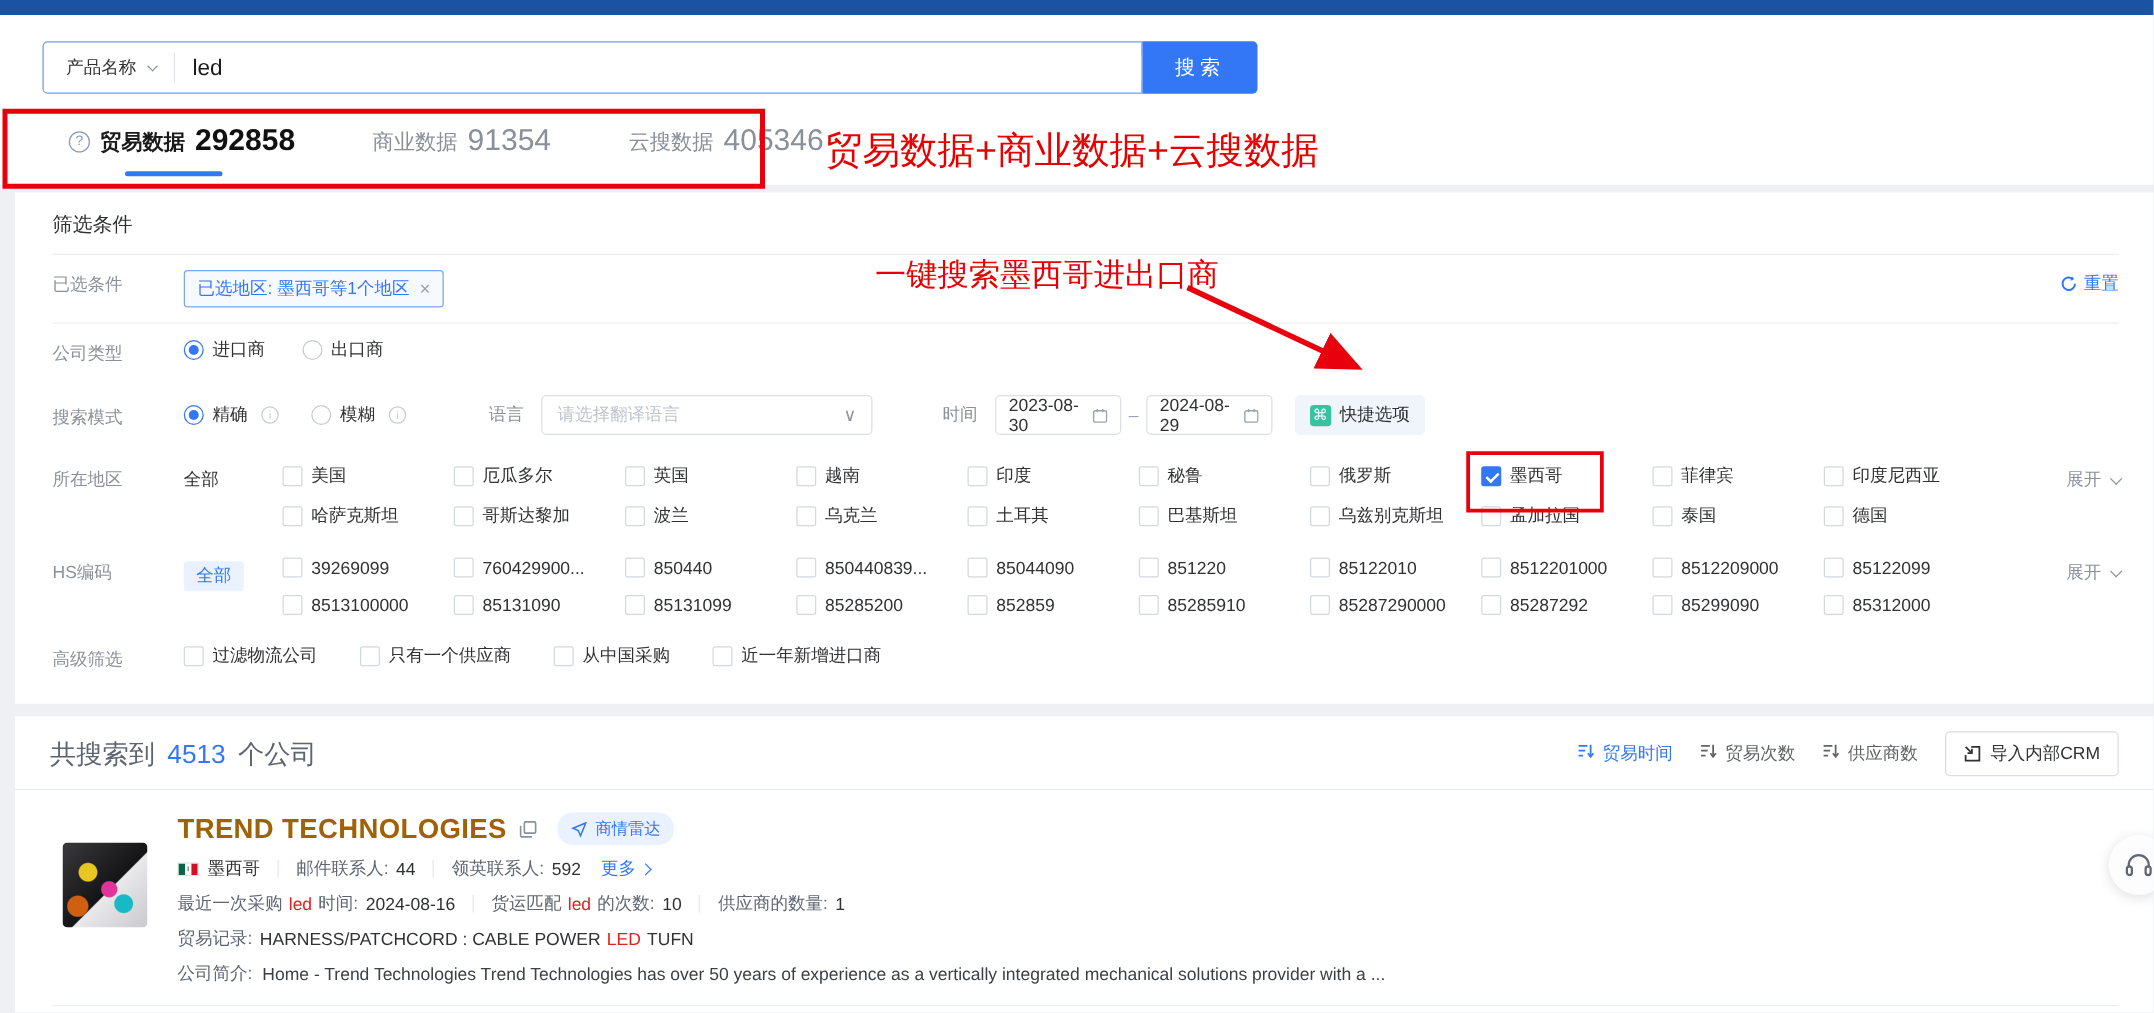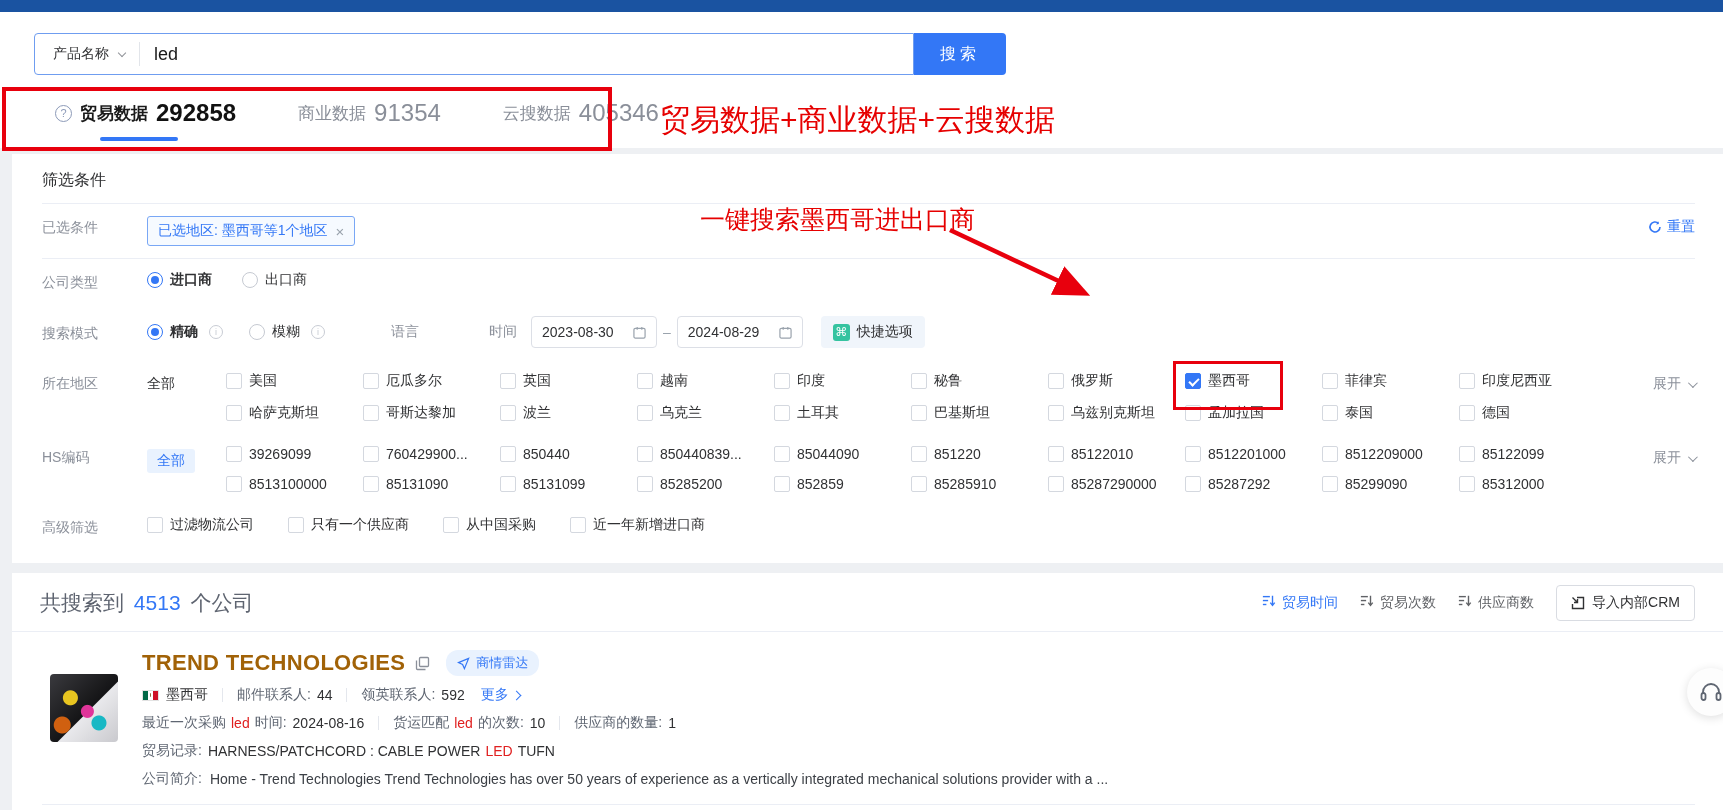--- a/index.html
+++ b/index.html
@@ -55,29 +55,29 @@
 
   .tag { display:inline-flex; align-items:center; gap:8px; border:1px solid #79a7f5; background:#f6faff;
     color:#3377f6; border-radius:3px; padding:5px 10px; cursor:default; }
   .tag .x { color:#9aa3ad; cursor:pointer; font-size:15px; }
   .reset { position:absolute; right:28px; top:14px; color:#3377f6; display:flex; align-items:center; gap:5px; cursor:pointer; }
 
   .radio-opt { display:inline-flex; align-items:center; gap:7px; margin-right:26px; cursor:pointer; }
   .radio { position:relative; width:16px; height:16px; border:1px solid #c6cad2; border-radius:50%; background:#fff; flex:none; }
   .radio.on { border-color:#3377f6; }
   .radio.on::after { content:""; position:absolute; inset:3px; background:#3377f6; border-radius:50%; }
-  .opt-label.on { font-weight:bold; }
+  .opt-label.on { font-weight:normal; }
   .iicon { width:14px; height:14px; border:1px solid #c8ccd4; border-radius:50%; color:#c8ccd4;
     font-size:9px; display:inline-flex; align-items:center; justify-content:center; margin-left:4px; font-style:normal; }
 
   .mode-row { display:flex; align-items:center; }
   .lang-label, .time-label { color:#8b909a; margin-right:14px; }
   .select-box { display:flex; align-items:center; justify-content:space-between; width:265px; height:32px;
     border:1px solid #dcdfe6; border-radius:4px; padding:0 12px; color:#bfc4cc; cursor:pointer; background:#fff; }
-  .date-box { display:flex; align-items:center; justify-content:space-between; width:126px; height:32px;
+  .date-box { display:flex; align-items:center; justify-content:space-between; width:101px; height:32px;
     border:1px solid #dcdfe6; border-radius:4px; padding:0 10px; color:#303133; cursor:pointer; background:#fff; }
   .date-dash { color:#9aa3ad; margin:0 6px; }
   .quick-btn { display:flex; align-items:center; gap:7px; height:32px; padding:0 12px; margin-left:18px;
     background:#f0f5fb; border-radius:4px; cursor:pointer; color:#303133; }
   .cmd-badge { width:17px; height:17px; background:#35c3a0; border-radius:3px; color:#fff; font-size:12px;
     display:flex; align-items:center; justify-content:center; }
 
   .all-col { width:79px; flex:none; padding-top:3px; }
   .all-pill { display:inline-block; background:#e9f2fe; color:#3377f6; padding:3px 10px; border-radius:3px; cursor:pointer; }
   .cbrows { display:flex; flex-direction:column; gap:14px; }
@@ -233,20 +233,24 @@
         <span class="radio on"></span>
         <span class="opt-label on">精确</span>
         <i class="iicon">i</i>
       </label>
       <label class="radio-opt">
         <span class="radio"></span>
         <span class="opt-label">模糊</span>
         <i class="iicon">i</i>
       </label>
       <span class="lang-label" style="margin-left:40px">语言</span>
+      <div class="select-box">
+        <span>请选择翻译语言</span>
+        <span style="color:#909399">∨</span>
+      </div>
       <span class="time-label" style="margin-left:56px">时间</span>
       <div class="date-box">
         <span>2023-08-30</span>
         <svg width="13" height="13" viewBox="0 0 14 14">
           <rect x="1" y="2.5" width="12" height="10.5" rx="1.5" fill="none" stroke="#9aa3ad" stroke-width="1.3"></rect>
           <line x1="4.5" y1="1" x2="4.5" y2="4" stroke="#9aa3ad" stroke-width="1.3"></line>
           <line x1="9.5" y1="1" x2="9.5" y2="4" stroke="#9aa3ad" stroke-width="1.3"></line>
         </svg>
       </div>
       <span class="date-dash">–</span>

